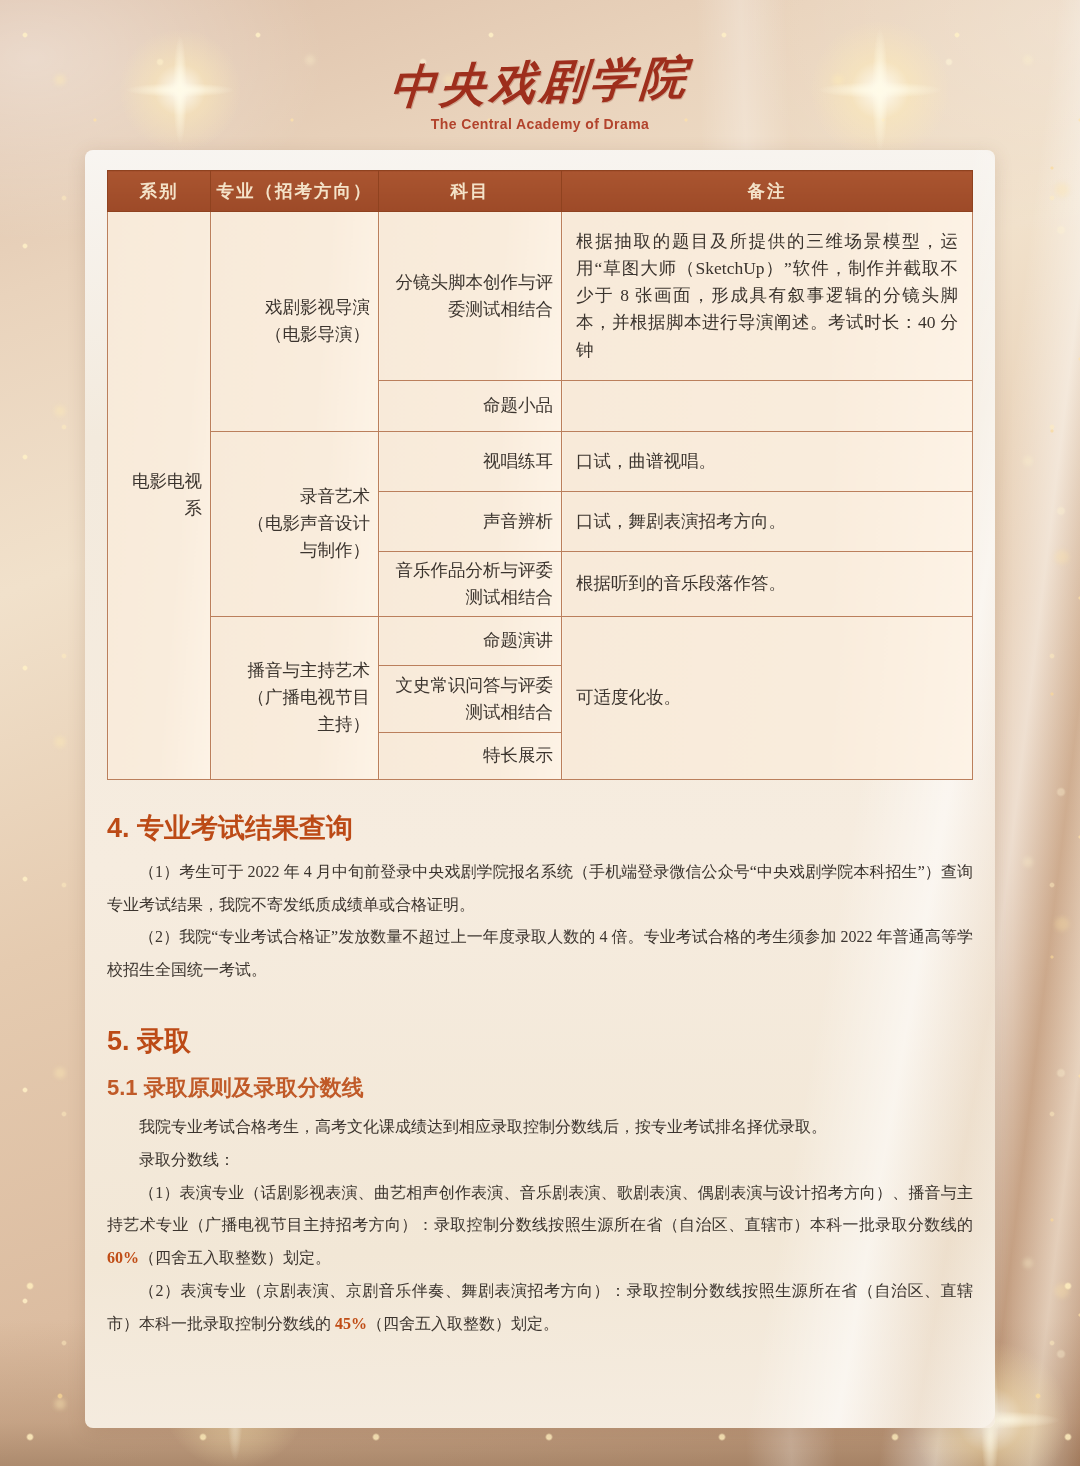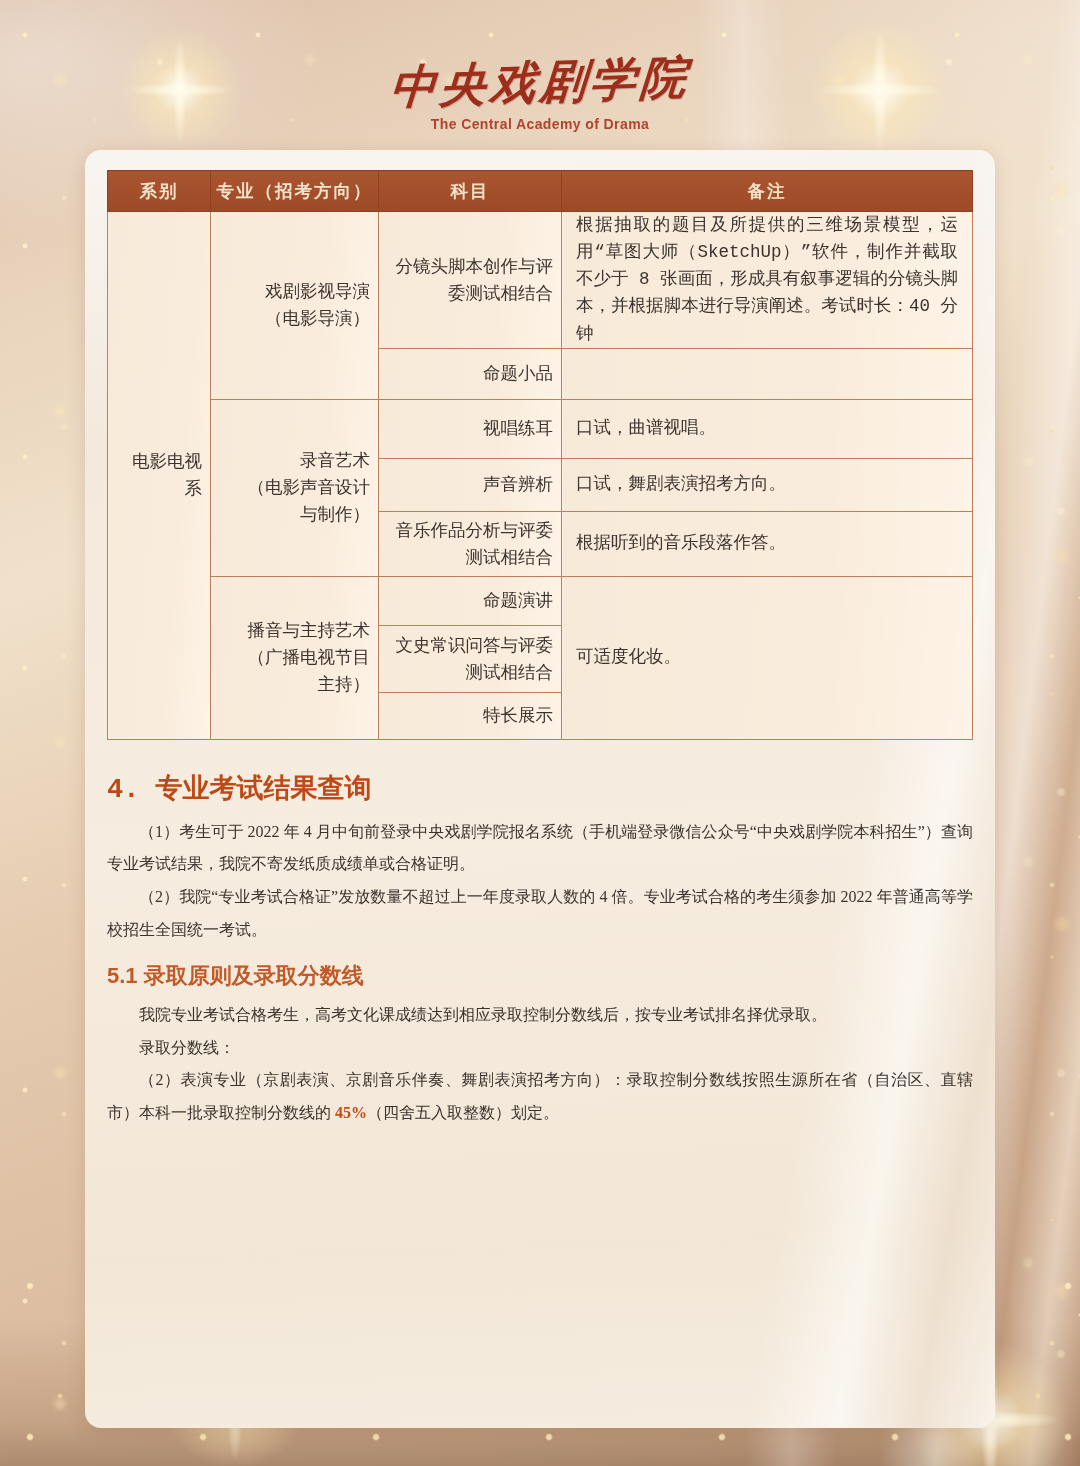--- a/index.html
+++ b/index.html
@@ -72,21 +72,21 @@
     font-size:46px;color:#9e2e1c;letter-spacing:4px;
     transform:rotate(-2deg) skewX(-6deg);text-shadow:1px 1px 0 rgba(130,40,20,.25);
   }
   .logo-subtitle{
     font-family:"Liberation Sans",sans-serif;font-weight:700;
     font-size:14px;color:#b2432c;margin-top:2px;letter-spacing:.4px;
   }
   
   .card{
     position:absolute;left:85px;top:150px;width:910px;height:1278px;
-    border-radius:16px;
+    border-radius:8px;
     background:linear-gradient(178deg,#f8f5f1 0%,#f3eadd 22%,#f6ecdf 55%,#f2e7d6 85%,#f5ece0 100%);
     box-shadow:0 4px 18px rgba(120,80,50,.18);
     padding:20px 22px;box-sizing:border-box;
     overflow:hidden;
   }
   .card::after{content:"";position:absolute;inset:0;pointer-events:none;border-radius:16px;
     background:linear-gradient(100deg,transparent 78%,rgba(255,255,255,.55) 86%,rgba(214,184,156,.18) 93%,rgba(255,255,255,.35) 100%);}
   
   table.exam-table{
     width:100%;border-collapse:collapse;table-layout:fixed;
@@ -99,27 +99,27 @@
     height:38px;letter-spacing:2px;
     border:1px solid #8f421f;
   }
   .exam-table td{
     background:linear-gradient(95deg,#f8ead9,#f9ecdc 65%,#fdf3e6);
     border:1px solid #bb7f5c;
     text-align:right;vertical-align:middle;
     padding:4px 8px;line-height:1.55;
     white-space:pre-line;
   }
-  .exam-table td.remark{text-align:justify;text-align-last:left;padding:0 14px;font-family:Liberation Mono, monospace;}
+  .exam-table td.remark{text-align:justify;text-align-last:left;padding:16px 14px;}
   .col-dept{width:103px;}.col-major{width:168px;}.col-subject{width:183px;}
   .h-r1{height:112px;}.h-r2{height:42px;}.h-r3{height:50px;margin-left:44px;}.h-r4{height:44px;}
   .h-r5{height:56px;font-family:Liberation Serif, serif;}.h-r6{height:40px;}.h-r7{height:58px;}.h-r8{height:38px;}
   
   .sec-title{
-    font-family:Liberation Mono, monospace;font-weight:700;
+    font-family:Liberation Sans, sans-serif;font-weight:700;
     font-size:27px;color:#bc4a16;margin:30px 0 10px 0;position:relative;z-index:1;
   }
   .sec-subtitle{
     font-family:"Liberation Sans",sans-serif;font-weight:600;
     font-size:22px;color:#c05a28;margin:14px 0 8px 0;position:relative;z-index:1;
   }
   .body-p{
     font-size:16px;line-height:2.05;color:#3b342e;
     text-align:justify;text-indent:2em;margin:0;position:relative;z-index:1;
   }
@@ -201,21 +201,23 @@
         <tr>
           <td class="h-r8">特长展示</td>
         </tr>
       </tbody>
     </table>
 
     <h2 class="sec-title">4. 专业考试结果查询</h2>
     <p class="body-p">（1）考生可于 2022 年 4 月中旬前登录中央戏剧学院报名系统（手机端登录微信公众号“中央戏剧学院本科招生”）查询专业考试结果，我院不寄发纸质成绩单或合格证明。</p>
     <p class="body-p">（2）我院“专业考试合格证”发放数量不超过上一年度录取人数的 4 倍。专业考试合格的考生须参加 2022 年普通高等学校招生全国统一考试。</p>
 
+    <h2 class="sec-title" style="margin-top:36px;">5. 录取</h2>
     <h3 class="sec-subtitle">5.1 录取原则及录取分数线</h3>
     <p class="body-p">我院专业考试合格考生，高考文化课成绩达到相应录取控制分数线后，按专业考试排名择优录取。</p>
     <p class="body-p">录取分数线：</p>
 
+    <p class="body-p"><span>（1）表演专业（话剧影视表演、曲艺相声创作表演、音乐剧表演、歌剧表演、偶剧表演与设计招考方向）、播音与主持艺术专业（广播电视节目主持招考方向）：录取控制分数线按照生源所在省（自治区、直辖市）本科一批录取分数线的 </span><span class="hl">60%</span><span>（四舍五入取整数）划定。</span></p>
 
     <p class="body-p"><span>（2）表演专业（京剧表演、京剧音乐伴奏、舞剧表演招考方向）：录取控制分数线按照生源所在省（自治区、直辖市）本科一批录取控制分数线的 </span><span class="hl">45%</span><span>（四舍五入取整数）划定。</span></p>
 
   </main>
 </div>
 
 </body></html>

